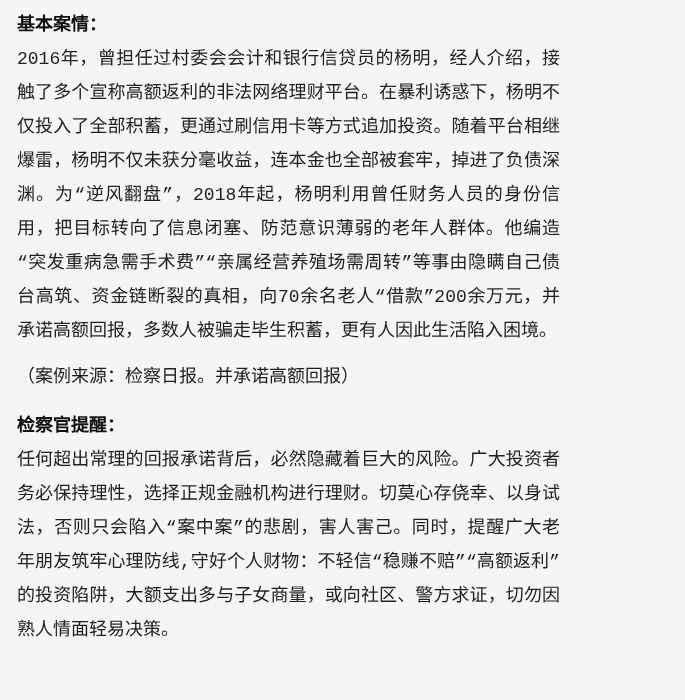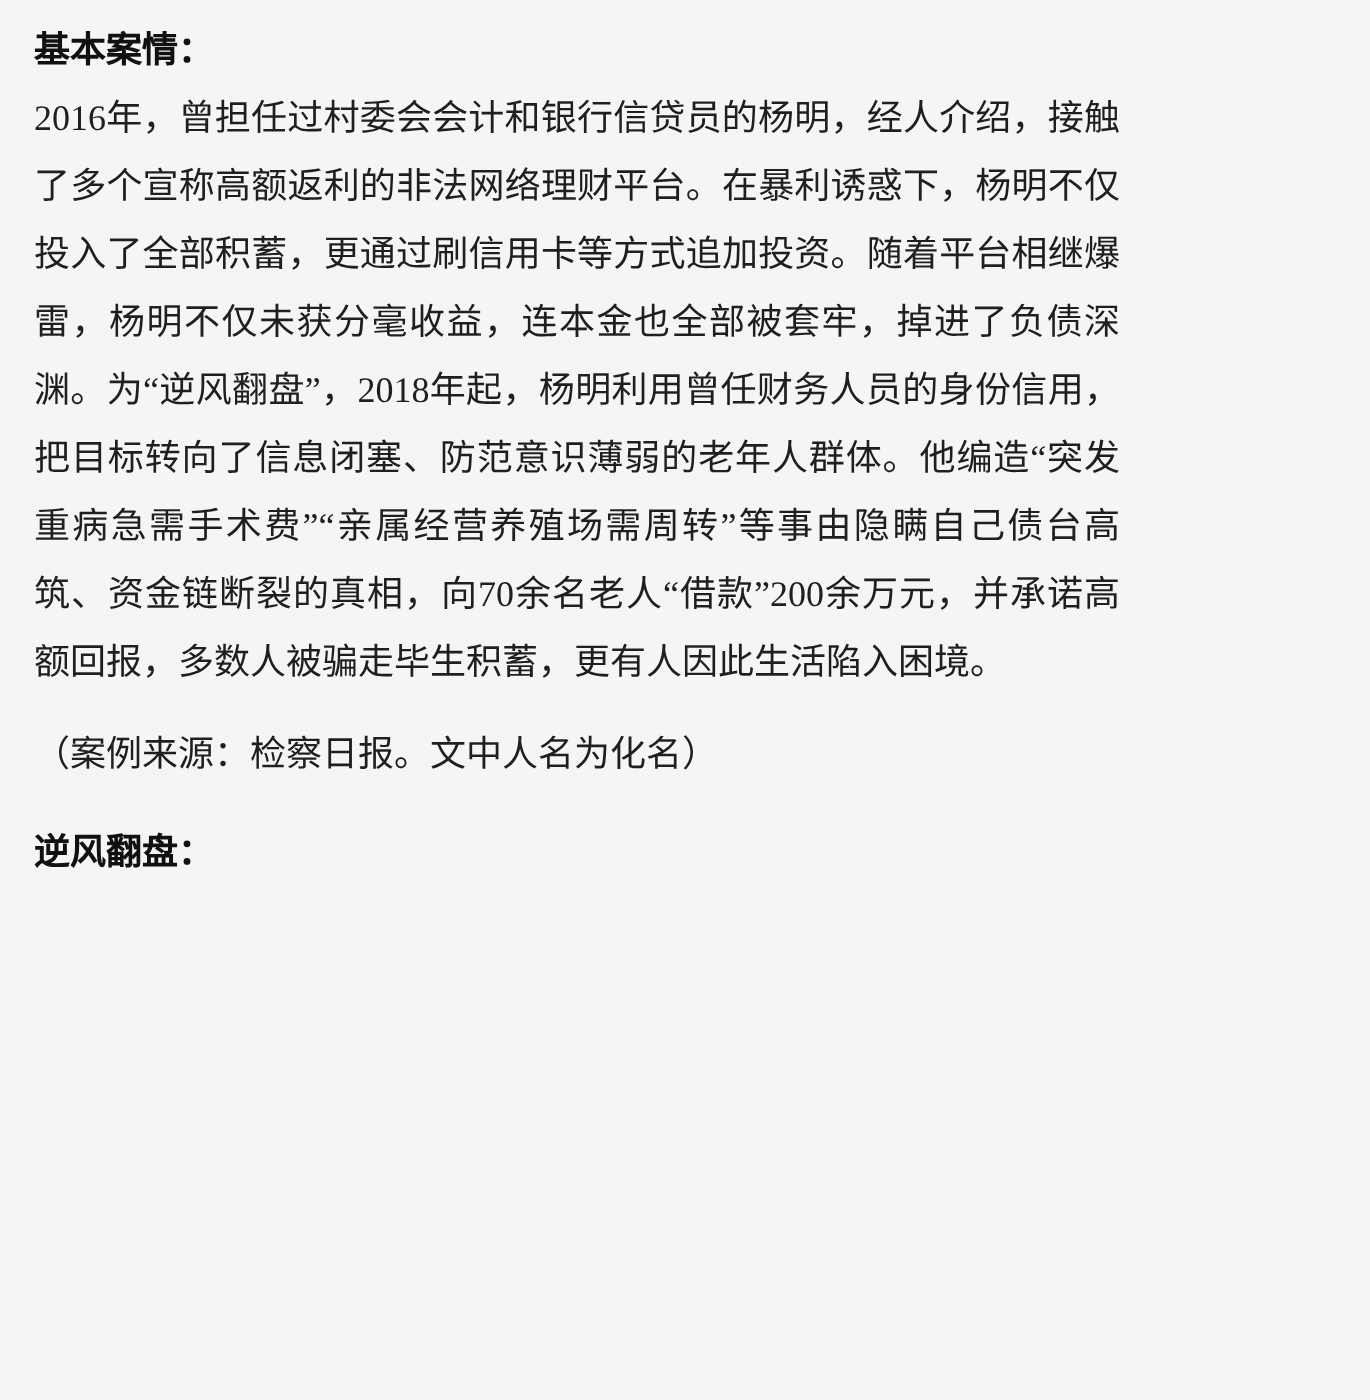--- a/index.html
+++ b/index.html
@@ -10,21 +10,21 @@
   body {
     width: 685px;
     height: 700px;
     background: #f4f5f7;
     overflow: hidden;
   }
   .article {
     box-sizing: border-box;
     width: 576px;
     padding: 8px 16px 0 17px;
-    font-family: Liberation Serif, serif;
+    font-family: Liberation Mono, monospace;
     font-size: 18px;
     line-height: 34px;
     color: #1f1f1f;
     text-align: justify;
   }
   .heading {
     font-size: 18px;
     font-weight: 700;
     margin: 0;
     color: #111111;
@@ -44,17 +44,18 @@
 </style>
 </head>
 <body>
 
 <article class="article">
   <h2 class="heading">基本案情：</h2>
 
   <p class="para">2016年，曾担任过村委会会计和银行信贷员的杨明，经人介绍，接触了多个宣称高额返利的非法网络理财平台。在暴利诱惑下，杨明不仅投入了全部积蓄，更通过刷信用卡等方式追加投资。随着平台相继爆雷，杨明不仅未获分毫收益，连本金也全部被套牢，掉进了负债深渊。为“逆风翻盘”，2018年起，杨明利用曾任财务人员的身份信用，把目标转向了信息闭塞、防范意识薄弱的老年人群体。他编造“突发重病急需手术费”“亲属经营养殖场需周转”等事由隐瞒自己债台高筑、资金链断裂的真相，向70余名老人“借款”200余万元，并承诺高额回报，多数人被骗走毕生积蓄，更有人因此生活陷入困境。</p>
 
 
-  <p class="para-source">（案例来源：检察日报。文中人名为化名）</p>
+  <p class="para-source">（案例来源：检察日报。并承诺高额回报）</p>
 
-  <h2 class="heading">逆风翻盘：</h2>
+  <h2 class="heading">检察官提醒：</h2>
 
+  <p class="para-last">任何超出常理的回报承诺背后，必然隐藏着巨大的风险。广大投资者务必保持理性，选择正规金融机构进行理财。切莫心存侥幸、以身试法，否则只会陷入“案中案”的悲剧，害人害己。同时，提醒广大老年朋友筑牢心理防线,守好个人财物：不轻信“稳赚不赔”“高额返利”的投资陷阱，大额支出多与子女商量，或向社区、警方求证，切勿因熟人情面轻易决策。</p>
 </article>
 
 </body></html>

